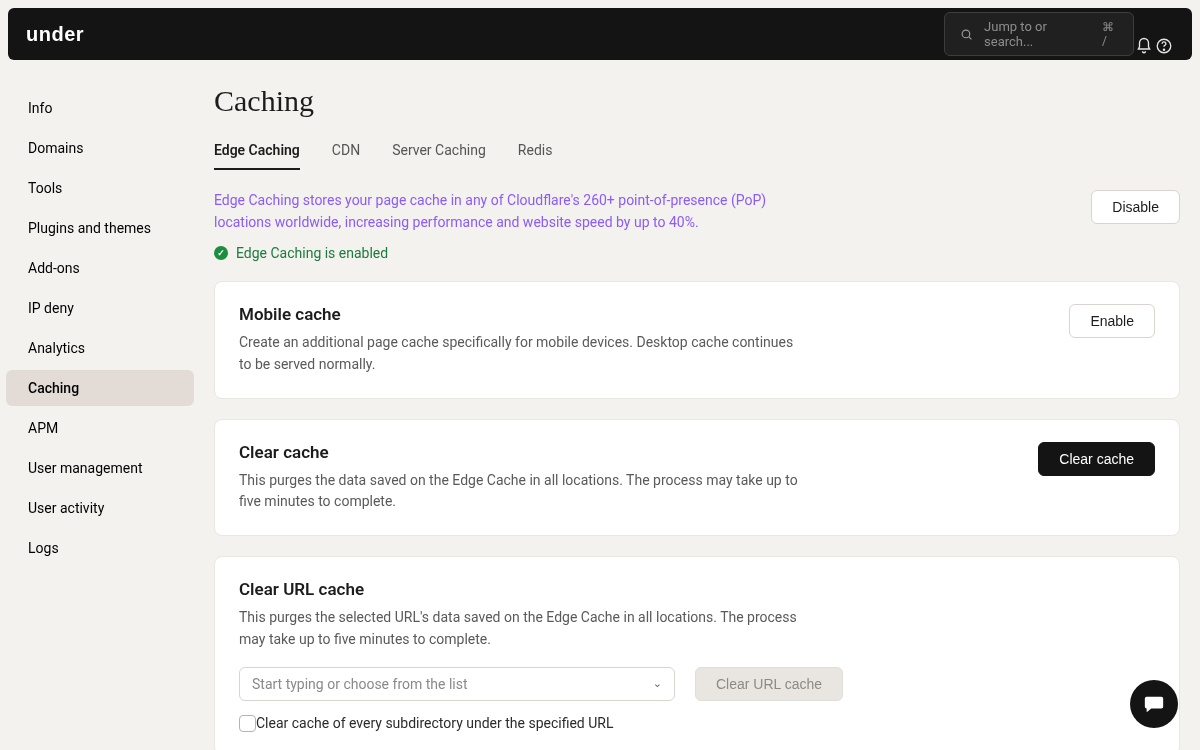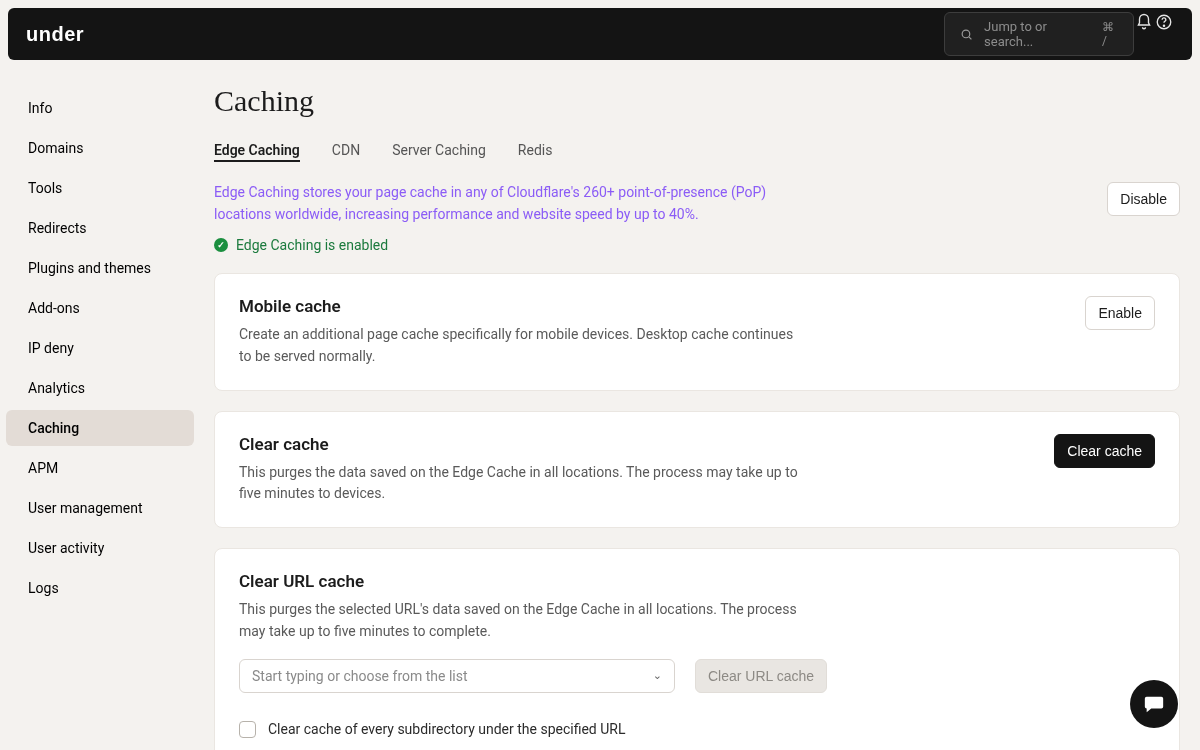--- a/index.html
+++ b/index.html
@@ -25,21 +25,21 @@
   }
   .logo {
     color: #fff;
     font-weight: 700;
     font-size: 20px;
     letter-spacing: 0.5px;
     font-family: Arial, sans-serif;
   }
   .header-right {
     display: flex;
-    align-items: flex-start;
+    align-items: flex-end;
   }
   .search-box {
     display: flex;
     align-items: center;
     gap: 8px;
     border: 1px solid #3d3d3d;
     background: #202020;
     border-radius: 6px;
     padding: 6px 12px;
     width: 190px;
@@ -65,36 +65,36 @@
   .side-item.active { background: #e3dcd6; font-weight: 500; }
 
   .main { flex: 1; padding: 24px 10px 20px 14px; max-width: 990px; }
   .page-title {
     font-size: 30px;
     font-weight: 500;
     font-family: Georgia, "Times New Roman", serif;
     margin-bottom: 24px;
   }
   .tabs { display: flex; gap: 32px; border-bottom: none; margin-bottom: 20px; }
-  .tab { font-size: 14px; color: #555; padding-bottom: 2px; cursor: pointer; }
+  .tab { font-size: 14px; color: #555; padding-bottom: 10px; cursor: pointer; }
   .tab.active { color: #1c1c1c; font-weight: 600; border-bottom: 2px solid #1c1c1c; }
 
   .intro-row { display: flex; align-items:flex-start; justify-content: space-between; gap: 20px; margin-bottom: 20px; }
   .intro-text { font-size: 14px; color: #8b5cf6; max-width: 560px; line-height: 1.55; }
   .status-line { display:flex; align-items:center; gap:8px; font-size:14px; color:#1b7a3d; margin-top:12px; }
   .status-dot {
     width:14px; height:14px; background:#1b8f3f; border-radius:50%;
     display:inline-flex; align-items:center; justify-content:center; color:#fff; font-size:9px; font-weight:700;
   }
 
   .btn {
     border: 1px solid #d9d4cf;
     background: #fff;
     border-radius: 6px;
-    padding: 8px 12px;
+    padding: 8px 20px;
     font-size: 14px;
     cursor: pointer;
     color:#1c1c1c;
   }
   .btn-primary { background:#141414; color:#fff; border-color:#141414; font-weight:500; }
   .btn-disabled { background:#e9e6e2; color:#8d8a85; border-color:#e1ddd8; cursor:default; }
 
   .card {
     background:#fff;
     border:1px solid #eae6e1;
@@ -107,21 +107,21 @@
   .card-desc { font-size:14px; color:#5a5a5a; max-width:560px; line-height:1.55; }
 
   .url-row { display:flex; gap:20px; align-items:center; margin-top:16px; }
   .combo {
     display:flex; align-items:center; justify-content:space-between;
     border:1px solid #d9d4cf; border-radius:6px; padding:8px 12px;
     width:436px; font-size:14px; color:#8a8a8a; cursor:text; background:#fff;
   }
   .combo .chev { font-size:11px; color:#666; }
 
-  .check-row { display:flex; align-items:center; gap:12px; margin-top:28px; font-size:14px; color:#2b2b2b; }
+  .check-row { display:flex; align-items:center; margin-top:14px; font-size:14px; color:#2b2b2b; }
   .checkbox {
     width:17px; height:17px; border:1.5px solid #b7b2ab; border-radius:4px; cursor:pointer; background:#fff;
   }
 
   
   .chat-fab {
     position:absolute; right:22px; bottom:22px; width:48px; height:48px;
     background:#141414; border-radius:50%; display:flex; align-items:center; justify-content:center;
     cursor:pointer;
   }
@@ -156,21 +156,20 @@
         </svg>
     </span>
   </div>
 </div>
 
 <div class="layout">
   <nav class="sidebar" id="sidebar">
       <a class="side-item">Info</a>
       <a class="side-item">Domains</a>
       <a class="side-item">Tools</a>
-      <a class="side-item">Redirects</a>
       <a class="side-item">Plugins and themes</a>
       <a class="side-item">Add-ons</a>
       <a class="side-item">IP deny</a>
       <a class="side-item">Analytics</a>
       <a class="side-item active">Caching</a>
       <a class="side-item">APM</a>
       <a class="side-item">User management</a>
       <a class="side-item">User activity</a>
       <a class="side-item">Logs</a>
     </nav>
@@ -203,21 +202,21 @@
           <p class="card-desc">Create an additional page cache specifically for mobile devices. Desktop cache continues to be served normally.</p>
         </div>
         <button class="btn">Enable</button>
       </div>
     </section>
 
     <section class="card">
       <div class="card-row">
         <div>
           <h2 class="card-title">Clear cache</h2>
-          <p class="card-desc">This purges the data saved on the Edge Cache in all locations. The process may take up to five minutes to devices.</p>
+          <p class="card-desc">This purges the data saved on the Edge Cache in all locations. The process may take up to five minutes to complete.</p>
         </div>
         <button class="btn btn-primary">Clear cache</button>
       </div>
     </section>
 
     <section class="card">
       <h2 class="card-title">Clear URL cache</h2>
       <p class="card-desc" style="max-width:560px">This purges the selected URL's data saved on the Edge Cache in all locations. The process may take up to five minutes to complete.</p>
       <div class="url-row">
         <div class="combo">

